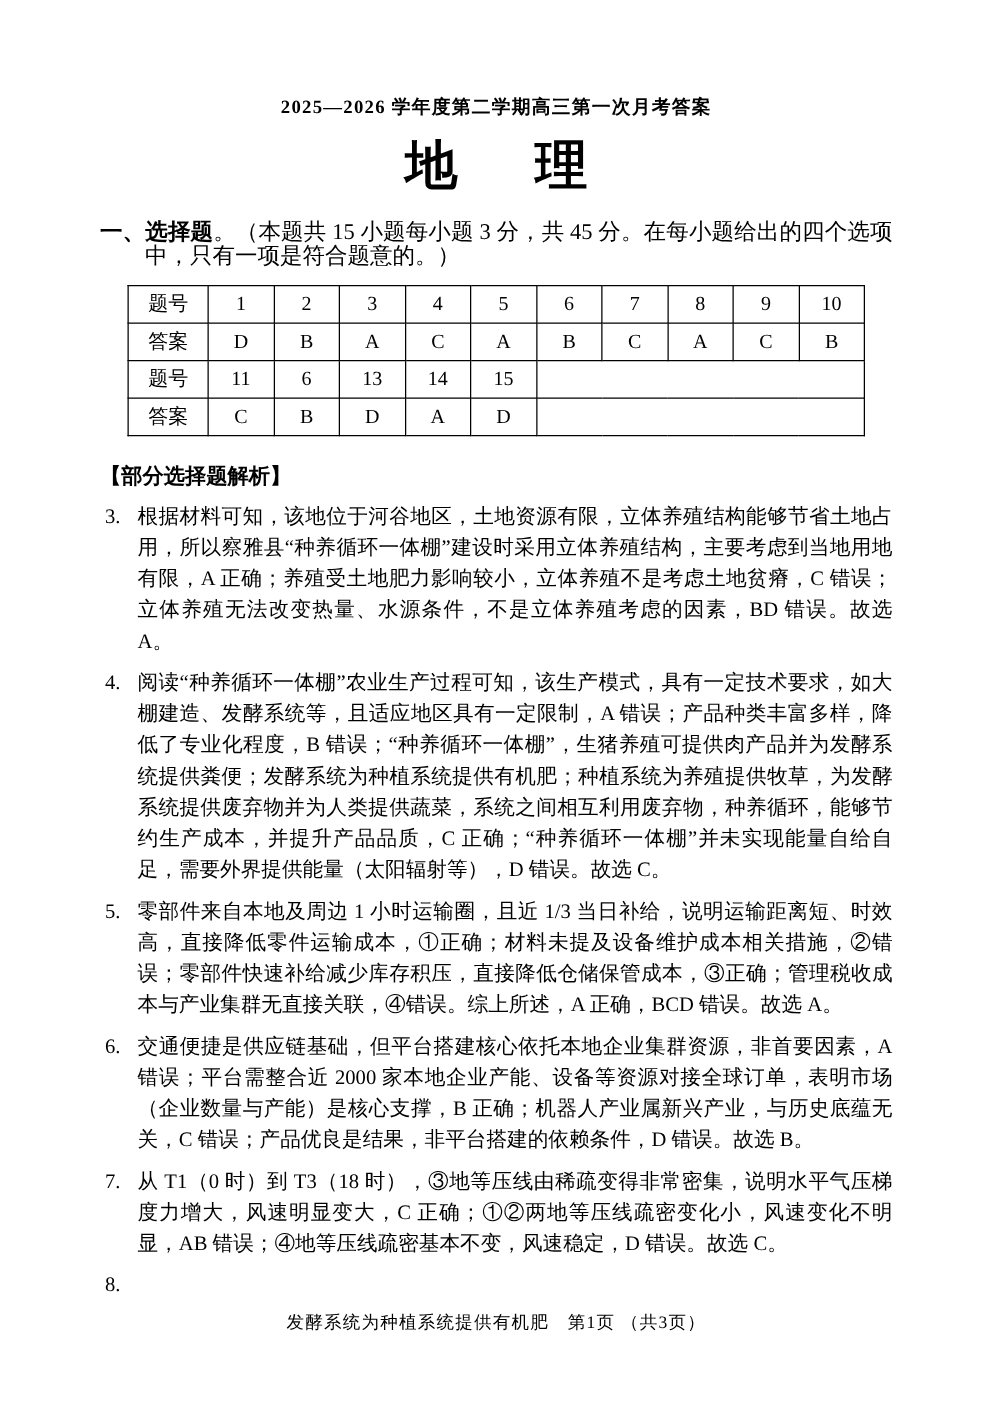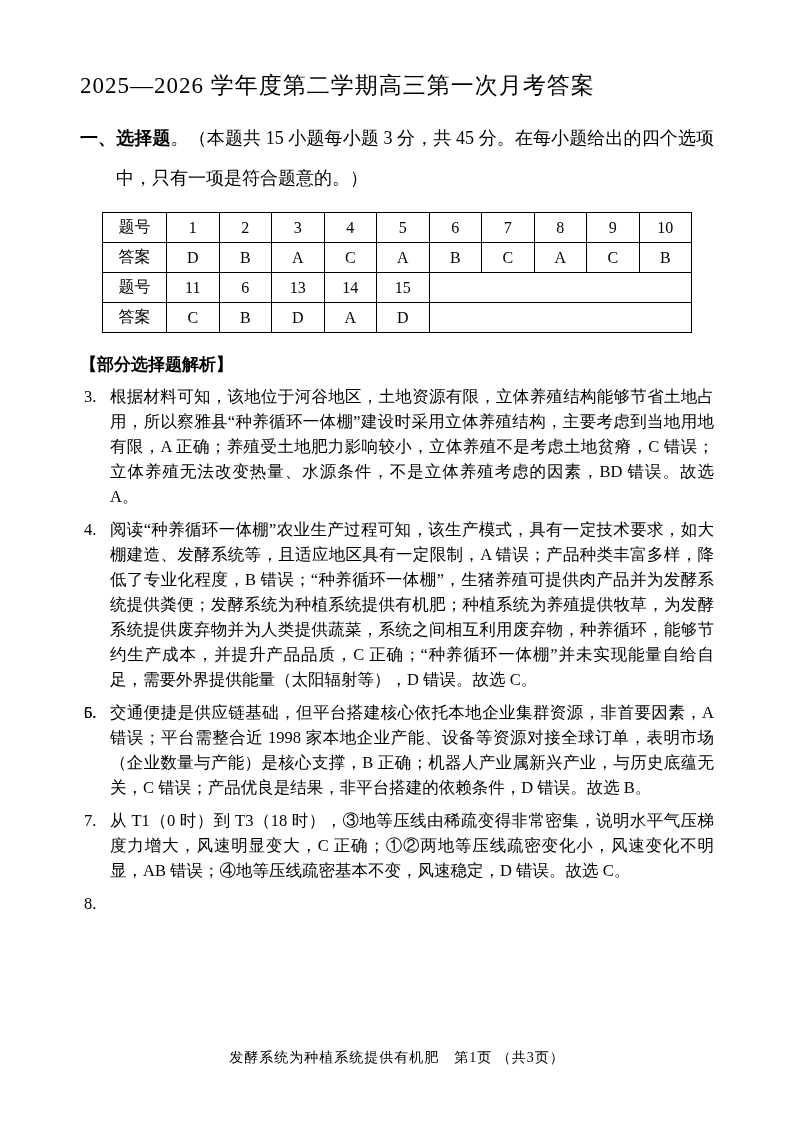--- a/index.html
+++ b/index.html
@@ -4,29 +4,29 @@
 <style>
   * { box-sizing: border-box; }
   html, body { margin: 0; padding: 0; background: #ffffff; }
   .page {
     width: 794px; height: 1123px; background: #ffffff; position: relative;
     font-family: "Liberation Serif", "DejaVu Serif", serif; color: #000;
     overflow: hidden; margin: 0 auto;
   }
   .content { padding: 72px 80px 0 80px; }
   .doc-title {
-    font-weight: normal; font-size: 23px; letter-spacing: 1px;
+    text-align: center; font-weight: bold; font-size: 15px; letter-spacing: 1px;
     line-height: 28px;
   }
   .doc-subject {
     text-align: center; font-weight: bold; font-size: 42px; line-height: 50px;
     margin-top: 8px; letter-spacing: 10px; text-indent: 10px;
   }
   .sec-heading {
-    margin-top: 18px; font-size: 18px; line-height: 40px;
+    margin-top: 18px; font-size: 18px; line-height: 19px;
     padding-left: 2em; text-indent: -2em; text-align: justify;
   }
   .sec-heading .bold { font-weight: bold; }
   table.ans-table {
     border-collapse: collapse; table-layout: fixed;
     width: 590px; margin: 14px auto 8px auto; padding-left: 43px;
   }
   table.ans-table td {
     border: 1px solid #000; text-align: center; vertical-align: middle;
     height: 30px; font-size: 16px; padding: 0 2px;
@@ -43,20 +43,21 @@
     text-align: center; font-size: 14px; letter-spacing: 1px;
   }
 </style>
 </head>
 <body>
 
 <div class="page">
   <div class="content">
 
     <div class="doc-title">2025—2026 学年度第二学期高三第一次月考答案</div>
+    <div class="doc-subject">地　理</div>
 
     <div class="sec-heading"><span class="bold">一、选择题</span><span>。（本题共 15 小题每小题 3 分，共 45 分。在每小题给出的四个选项中，只有一项是符合题意的。）</span></div>
 
     <table class="ans-table">
       <tbody>
           <tr>
         <td class="lbl">题号</td>
         <td>1</td>
         <td>2</td>
         <td>3</td>
@@ -107,24 +108,25 @@
     <div class="exp">
       <span class="num">3.</span>
       <span>根据材料可知，该地位于河谷地区，土地资源有限，立体养殖结构能够节省土地占用，所以察雅县“种养循环一体棚”建设时采用立体养殖结构，主要考虑到当地用地有限，A 正确；养殖受土地肥力影响较小，立体养殖不是考虑土地贫瘠，C 错误；立体养殖无法改变热量、水源条件，不是立体养殖考虑的因素，BD 错误。故选 A。</span>
     </div>
     <div class="exp">
       <span class="num">4.</span>
       <span>阅读“种养循环一体棚”农业生产过程可知，该生产模式，具有一定技术要求，如大棚建造、发酵系统等，且适应地区具有一定限制，A 错误；产品种类丰富多样，降低了专业化程度，B 错误；“种养循环一体棚”，生猪养殖可提供肉产品并为发酵系统提供粪便；发酵系统为种植系统提供有机肥；种植系统为养殖提供牧草，为发酵系统提供废弃物并为人类提供蔬菜，系统之间相互利用废弃物，种养循环，能够节约生产成本，并提升产品品质，C 正确；“种养循环一体棚”并未实现能量自给自足，需要外界提供能量（太阳辐射等），D 错误。故选 C。</span>
     </div>
     <div class="exp">
       <span class="num">5.</span>
+      <span>零部件来自本地及周边 1 小时运输圈，且近 1/3 当日补给，说明运输距离短、时效高，直接降低零件运输成本，①正确；材料未提及设备维护成本相关措施，②错误；零部件快速补给减少库存积压，直接降低仓储保管成本，③正确；管理税收成本与产业集群无直接关联，④错误。综上所述，A 正确，BCD 错误。故选 A。</span>
     </div>
     <div class="exp">
       <span class="num">6.</span>
-      <span>交通便捷是供应链基础，但平台搭建核心依托本地企业集群资源，非首要因素，A 错误；平台需整合近 1998 家本地企业产能、设备等资源对接全球订单，表明市场（企业数量与产能）是核心支撑，B 正确；机器人产业属新兴产业，与历史底蕴无关，C 错误；产品优良是结果，非平台搭建的依赖条件，D 错误。故选 B。</span>
+      <span>交通便捷是供应链基础，但平台搭建核心依托本地企业集群资源，非首要因素，A 错误；平台需整合近 2000 家本地企业产能、设备等资源对接全球订单，表明市场（企业数量与产能）是核心支撑，B 正确；机器人产业属新兴产业，与历史底蕴无关，C 错误；产品优良是结果，非平台搭建的依赖条件，D 错误。故选 B。</span>
     </div>
     <div class="exp">
       <span class="num">7.</span>
       <span>从 T1（0 时）到 T3（18 时），③地等压线由稀疏变得非常密集，说明水平气压梯度力增大，风速明显变大，C 正确；①②两地等压线疏密变化小，风速变化不明显，AB 错误；④地等压线疏密基本不变，风速稳定，D 错误。故选 C。</span>
     </div>
     <div class="exp">
       <span class="num">8.</span>
     </div>
 
   </div>

